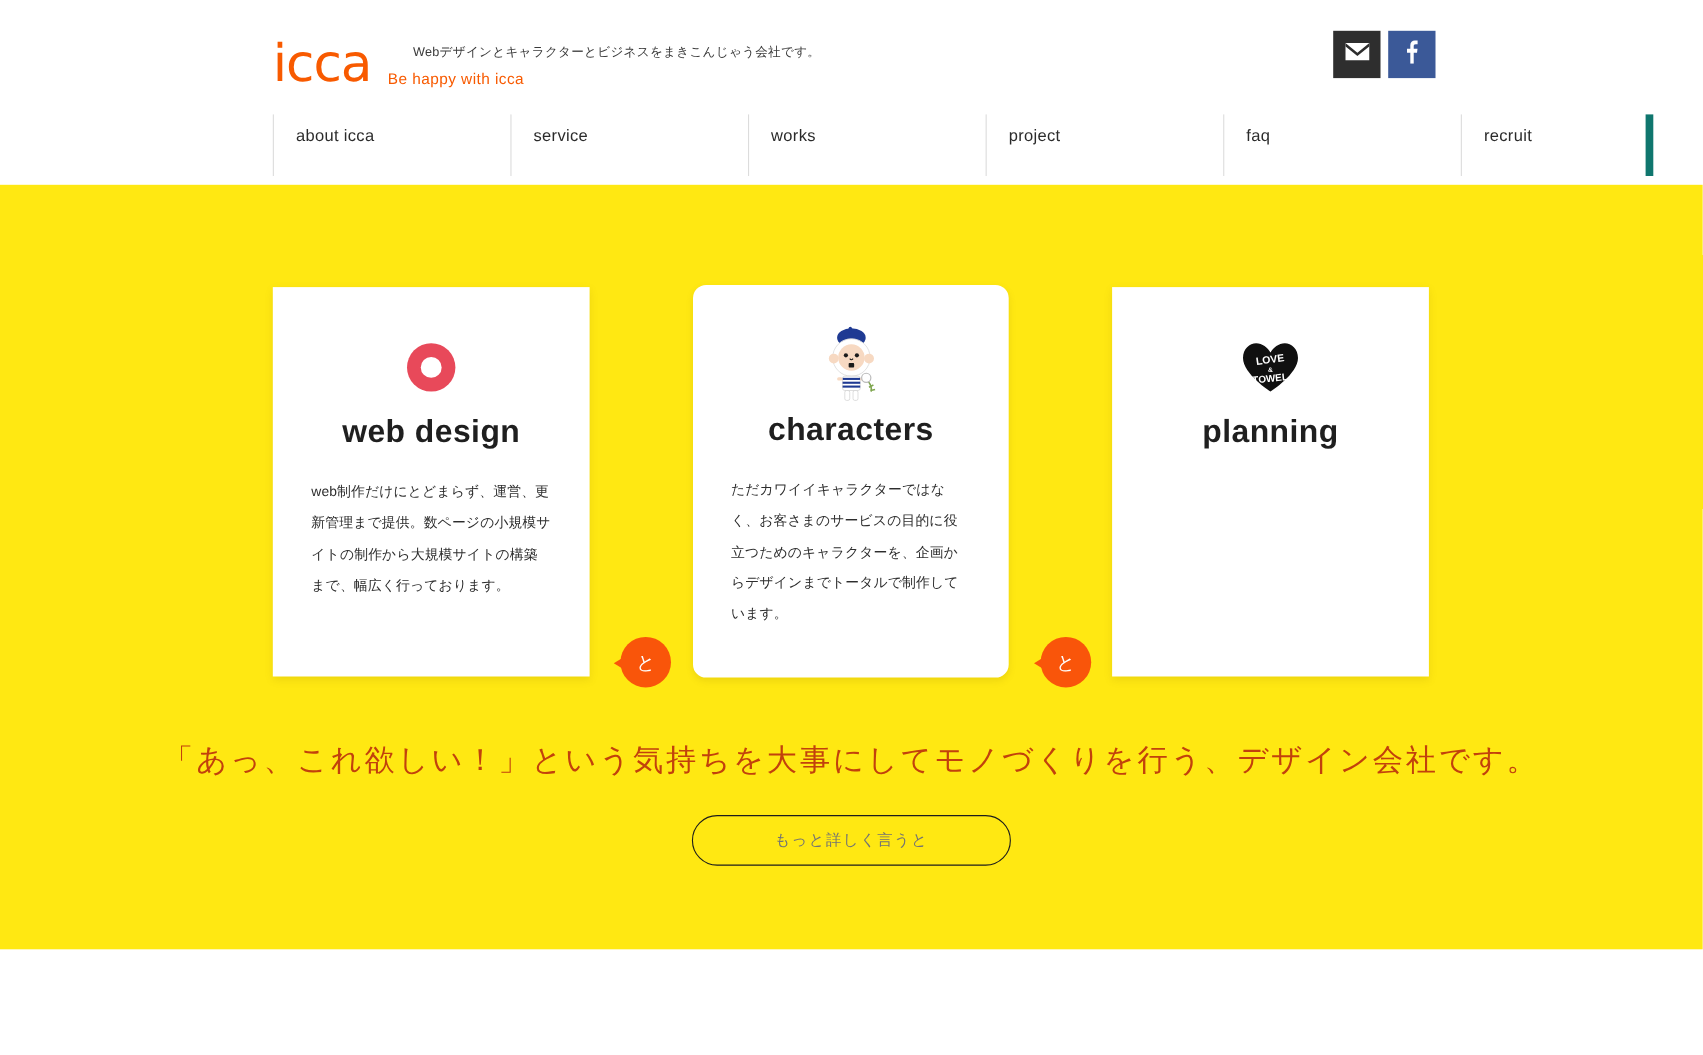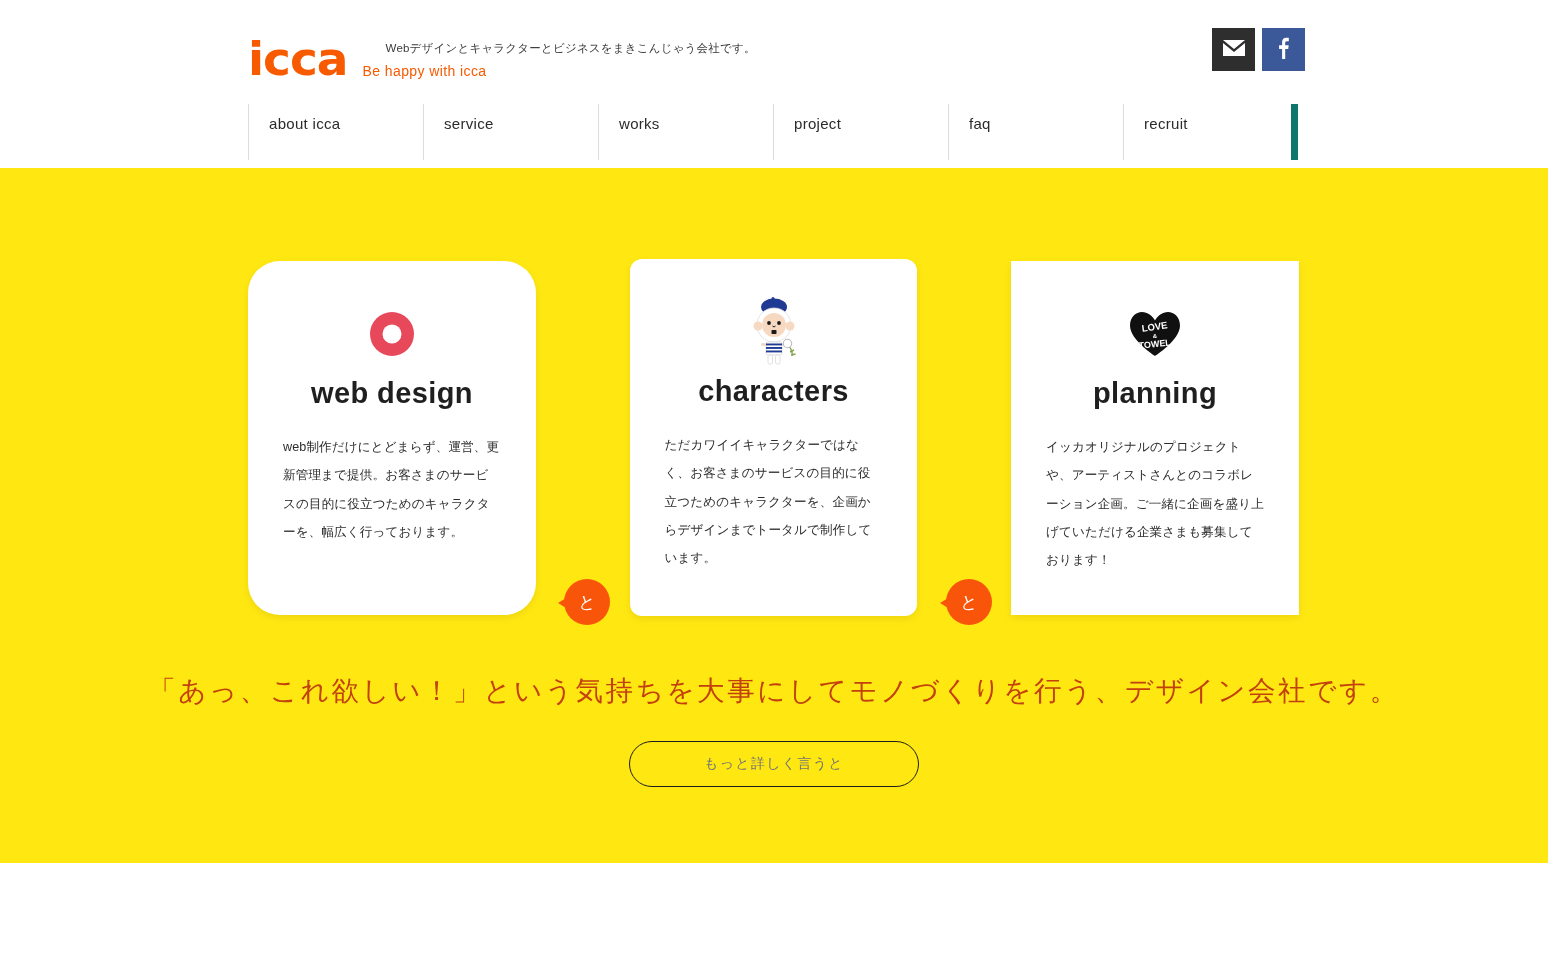--- a/index.html
+++ b/index.html
@@ -32,21 +32,21 @@
     position: absolute;
     left: 248px;
     top: 31px;
     display: flex;
     align-items: flex-start;
   }
 
   .logo {
     font-family: "DejaVu Sans", sans-serif;
     font-size: 47px;
-    font-weight: 700;
+    font-weight: 400;
     color: #F85A00;
     letter-spacing: -1px;
     line-height: 1;
     position: relative;
     top: 4px;
   }
 
   .brand-text {
     margin-left: 15px;
     padding-top: 9px;
@@ -89,20 +89,21 @@
   .social-mail { background: #2e2e2e; }
   .social-fb   { background: #3B5998; }
 
   
   .nav {
     position: absolute;
     left: 248px;
     top: 104px;
     display: flex;
     height: 56px;
+    gap: 41px;
   }
 
   .nav-item {
     width: 175px;
     height: 56px;
     padding-left: 20px;
     padding-top: 11px;
     font-size: 15px;
     color: #2b2b2b;
     border-left: 1px solid #dcdcdc;
@@ -134,21 +135,21 @@
 
   .card {
     position: absolute;
     background: #ffffff;
     box-shadow: 0 3px 7px rgba(140,120,0,0.16);
     display: flex;
     flex-direction: column;
     align-items: center;
   }
 
-  .card-1 { left: 0px;   top: 2px; width: 288px; height: 354px; border-radius: 32px; }
+  .card-1 { left: 0px;   top: 2px; width: 288px; height: 354px; }
   .card-2 { left: 382px; top: 0px; width: 287px; height: 357px; border-radius: 12px; }
   .card-3 { left: 763px; top: 2px; width: 288px; height: 354px; }
 
   .card-icon {
     height: 78px;
     margin-top: 34px;
     display: flex;
     align-items: center;
     justify-content: center;
   }
@@ -293,21 +294,21 @@
     <div class="cards">
 
       <div class="card card-1">
         <div class="card-icon">
           <svg width="46" height="46" viewBox="0 0 46 46">
             <circle cx="23" cy="23" r="22" fill="#E8495A"></circle>
             <circle cx="23" cy="23" r="9.5" fill="#ffffff"></circle>
           </svg>
         </div>
         <div class="card-title">web design</div>
-        <div class="card-body">web制作だけにとどまらず、運営、更新管理まで提供。お客さまのサービスの目的に役立つためのキャラクターを、幅広く行っております。</div>
+        <div class="card-body">web制作だけにとどまらず、運営、更新管理まで提供。数ページの小規模サイトの制作から大規模サイトの構築まで、幅広く行っております。</div>
       </div>
 
       <div class="card card-2">
         <div class="card-icon">
           <svg width="62" height="78" viewBox="0 0 62 78">
 
             <ellipse cx="31" cy="14" rx="13" ry="8.5" fill="#1F3A93"></ellipse>
             <rect x="28.5" y="4" width="3" height="6" rx="1.5" fill="#1F3A93"></rect>
 
             <circle cx="31" cy="32" r="17" fill="#ffffff" stroke="#dddddd" stroke-width="0.8"></circle>
@@ -348,21 +349,20 @@
       <div class="card card-3">
         <div class="card-icon">
           <svg width="54" height="48" viewBox="0 0 54 48">
             <path d="M27 46 C27 46 2 30 2 15.5 C2 7 8 2 14 2 C19.5 2 24.5 6 27 10.5 C29.5 6 34.5 2 40 2 C46 2 52 7 52 15.5 C52 30 27 46 27 46 Z" fill="#101010"></path>
             <text x="27" y="20" font-family="'Liberation Sans', sans-serif" font-size="9.5" font-weight="700" fill="#ffffff" text-anchor="middle" transform="rotate(-8 27 20)">LOVE</text>
             <text x="27" y="28" font-family="'Liberation Sans', sans-serif" font-size="6" font-weight="700" fill="#ffffff" text-anchor="middle">&amp;</text>
             <text x="27" y="37" font-family="'Liberation Sans', sans-serif" font-size="9" font-weight="700" fill="#ffffff" text-anchor="middle" transform="rotate(-6 27 37)">TOWEL</text>
           </svg>
         </div>
         <div class="card-title">planning</div>
-        <div class="card-body">イッカオリジナルのプロジェクトや、アーティストさんとのコラボレーション企画。ご一緒に企画を盛り上げていただける企業さまも募集しております！</div>
       </div>
     </div>
 
     <div class="con con-1">
       <div class="con-tail"></div>
       <div class="con-circle">と</div>
     </div>
     <div class="con con-2">
       <div class="con-tail"></div>
       <div class="con-circle">と</div>

